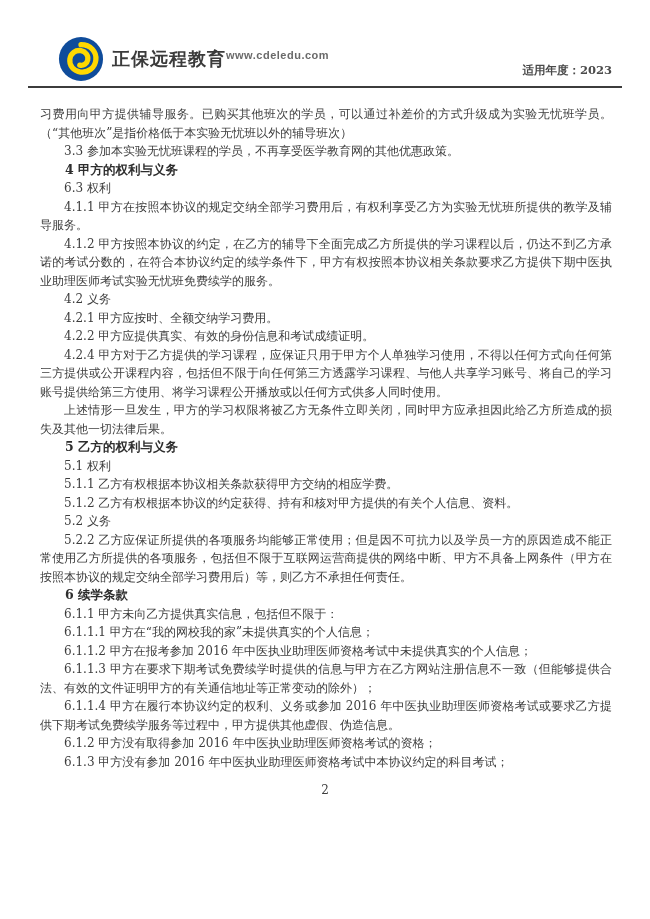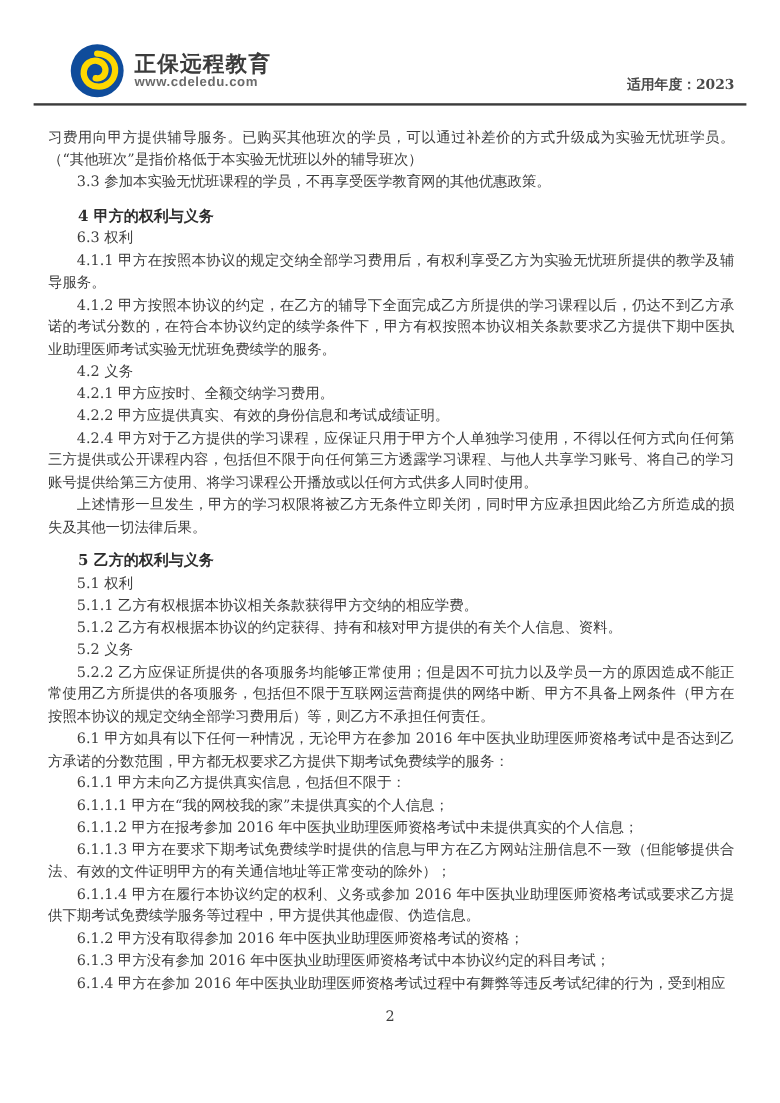--- a/index.html
+++ b/index.html
@@ -28,21 +28,21 @@
     align-items: center;
     gap: 8px;
   }
   .brand-logo {
     width: 46px;
     height: 46px;
     flex: 0 0 auto;
   }
   .brand-text-block {
     display: flex;
-    flex-direction: column;
+    flex-direction: row;
     justify-content: center;
   }
   .brand-name {
     font-family: "Liberation Sans", "DejaVu Sans", sans-serif;
     font-size: 18px;
     font-weight: bold;
     color: #3b3b3b;
     letter-spacing: 1px;
     line-height: 1.15;
   }
@@ -80,21 +80,20 @@
     text-indent: 2em;
   }
   .para.continuation {
     text-indent: 0;
   }
   .para.heading {
     text-indent: 2em;
     font-weight: bold;
     font-size: 12.5px;
     color: #2e2e2e;
-    margin-top: 10px;
   }
   .page-number {
     margin-top: 12px;
     text-align: center;
     font-size: 12px;
     color: #3d3d3d;
   }
 </style>
 </head>
 <body>
@@ -129,26 +128,25 @@
       <p class="para body">4.2.1 甲方应按时、全额交纳学习费用。</p>
       <p class="para body">4.2.2 甲方应提供真实、有效的身份信息和考试成绩证明。</p>
       <p class="para body">4.2.4 甲方对于乙方提供的学习课程，应保证只用于甲方个人单独学习使用，不得以任何方式向任何第三方提供或公开课程内容，包括但不限于向任何第三方透露学习课程、与他人共享学习账号、将自己的学习账号提供给第三方使用、将学习课程公开播放或以任何方式供多人同时使用。</p>
       <p class="para body">上述情形一旦发生，甲方的学习权限将被乙方无条件立即关闭，同时甲方应承担因此给乙方所造成的损失及其他一切法律后果。</p>
       <p class="para heading">5 乙方的权利与义务</p>
       <p class="para body">5.1 权利</p>
       <p class="para body">5.1.1 乙方有权根据本协议相关条款获得甲方交纳的相应学费。</p>
       <p class="para body">5.1.2 乙方有权根据本协议的约定获得、持有和核对甲方提供的有关个人信息、资料。</p>
       <p class="para body">5.2 义务</p>
       <p class="para body">5.2.2 乙方应保证所提供的各项服务均能够正常使用；但是因不可抗力以及学员一方的原因造成不能正常使用乙方所提供的各项服务，包括但不限于互联网运营商提供的网络中断、甲方不具备上网条件（甲方在按照本协议的规定交纳全部学习费用后）等，则乙方不承担任何责任。</p>
-      <p class="para body">6.1 甲方如具有以下任何一种情况，无论甲方在参加 2016 年中医执业助理医师资格考试中是否达到乙方承诺的分数范围，甲方都无权要求乙方提供下期考试免费续学的服务：</p>
+      <p class="para heading">6 续学条款</p>
       <p class="para body">6.1.1 甲方未向乙方提供真实信息，包括但不限于：</p>
       <p class="para body">6.1.1.1 甲方在“我的网校我的家”未提供真实的个人信息；</p>
       <p class="para body">6.1.1.2 甲方在报考参加 2016 年中医执业助理医师资格考试中未提供真实的个人信息；</p>
       <p class="para body">6.1.1.3 甲方在要求下期考试免费续学时提供的信息与甲方在乙方网站注册信息不一致（但能够提供合法、有效的文件证明甲方的有关通信地址等正常变动的除外）；</p>
       <p class="para body">6.1.1.4 甲方在履行本协议约定的权利、义务或参加 2016 年中医执业助理医师资格考试或要求乙方提供下期考试免费续学服务等过程中，甲方提供其他虚假、伪造信息。</p>
       <p class="para body">6.1.2 甲方没有取得参加 2016 年中医执业助理医师资格考试的资格；</p>
       <p class="para body">6.1.3 甲方没有参加 2016 年中医执业助理医师资格考试中本协议约定的科目考试；</p>
-      <p class="para body">6.1.4 甲方在参加 2016 年中医执业助理医师资格考试过程中有舞弊等违反考试纪律的行为，受到相应</p>
     </div>
 
   <div class="page-number">2</div>
 
 </div>
 
 </body></html>

